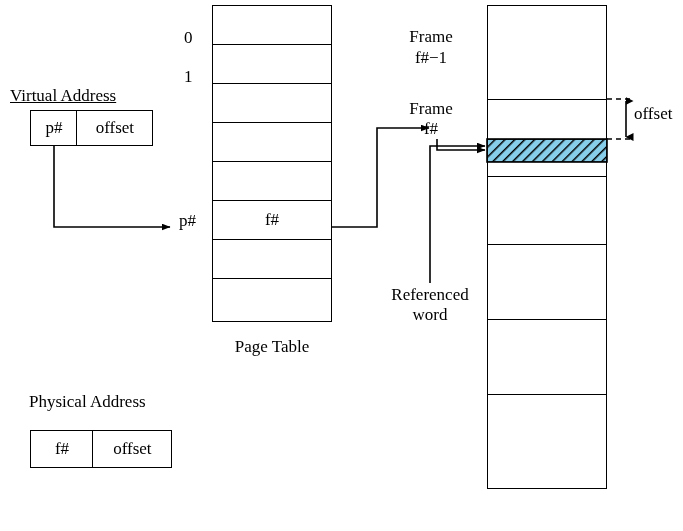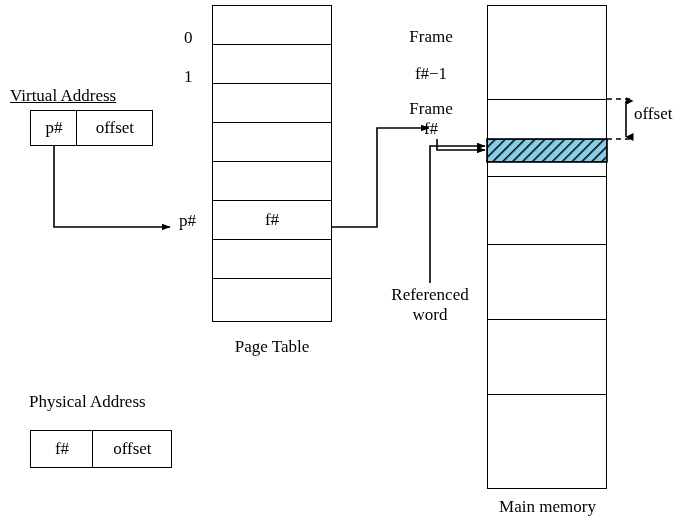--- a/index.html
+++ b/index.html
@@ -89,40 +89,39 @@
   <div class="cell" style="left:212px; top:239.0px; width:120px; height:40.6px;">
     <span></span>
   </div>
   <div class="cell" style="left:212px; top:278.0px; width:120px; height:44.0px;">
     <span></span>
   </div>
 
   <div class="table-title" style="left:212px; top:337px; width:120px;">Page Table</div>
 
   <div class="lbl center" style="left:390px; top:27px; width:82px;">Frame</div>
-  <div class="lbl center" style="left:390px; top:64px; width:82px;">f#−1</div>
+  <div class="lbl center" style="left:390px; top:48px; width:82px;">f#−1</div>
 
   <div class="lbl center" style="left:390px; top:99px; width:82px;">Frame</div>
   <div class="lbl center" style="left:390px; top:119px; width:82px;">f#</div>
 
   <div class="lbl center" style="left:368px; top:305px; width:124px;">word</div>
   <div class="lbl center" style="left:368px; top:285px; width:124px;">Referenced</div>
 
   <div class="lbl" style="left:634px; top:104px;">offset</div>
 
   <div class="cell" style="left:487px; top:5.0px;   width:120px; height:95.0px;"></div>
   <div class="cell" style="left:487px; top:99.0px;  width:120px; height:41.0px;"></div>
   <div class="cell" style="left:487px; top:139.0px; width:120px; height:23.0px; background:#87CEEB;"></div>
   <div class="cell" style="left:487px; top:161.0px; width:120px; height:16.0px;"></div>
   <div class="cell" style="left:487px; top:176.0px; width:120px; height:69.0px;"></div>
   <div class="cell" style="left:487px; top:244.0px; width:120px; height:76.0px;"></div>
   <div class="cell" style="left:487px; top:319.0px; width:120px; height:76.0px;"></div>
   <div class="cell" style="left:487px; top:394.0px; width:120px; height:95.0px;"></div>
 
-  <div class="table-title" style="left:470px; top:497px; width:155px;">Main memory</div>
 
   <div class="lbl" style="left:12px; top:392px;margin-left:17px;">Physical Address</div>
 
   <div class="cell" style="left:30px; top:430px; width:64px; height:38px;">
     <span>f#</span>
   </div>
   <div class="cell" style="left:92.4px; top:430px; width:80px; height:38px;">
     <span>offset</span>
   </div>
 

